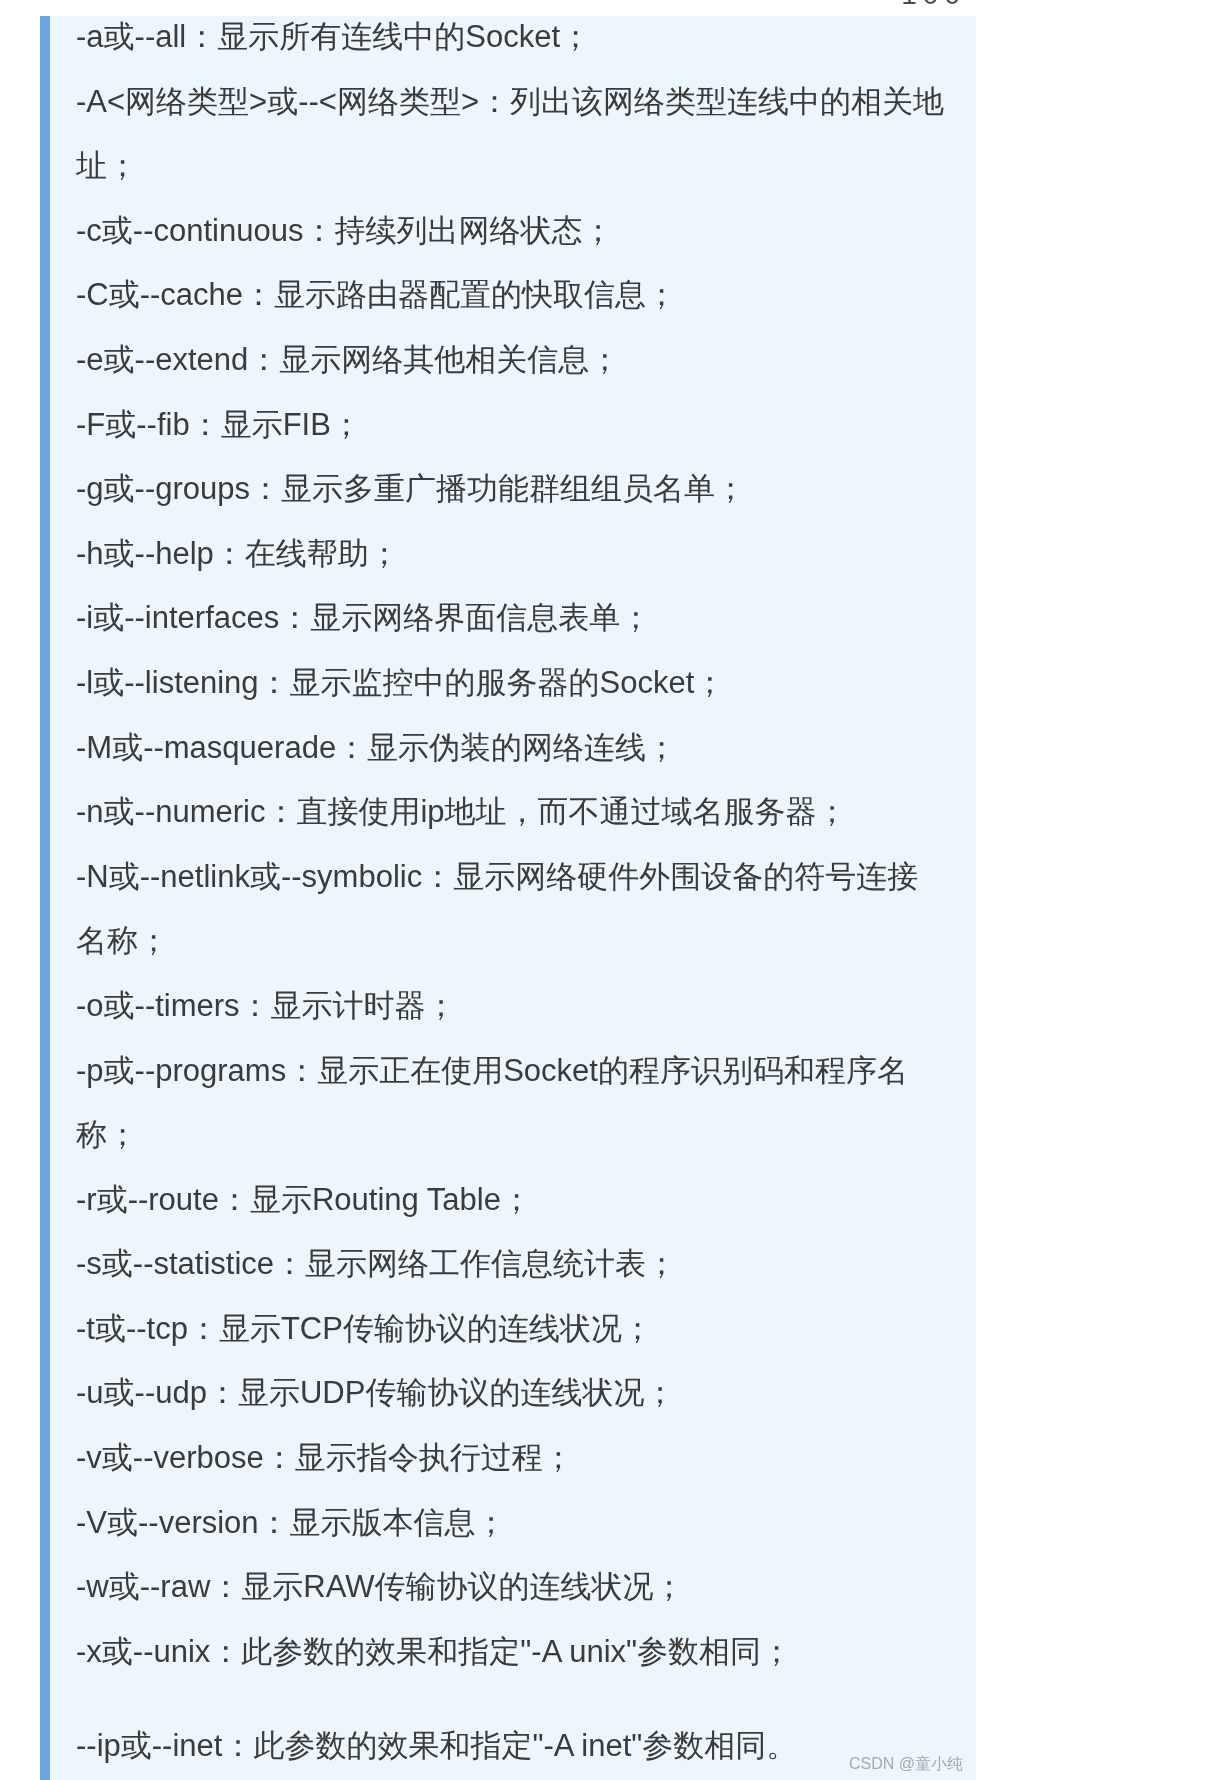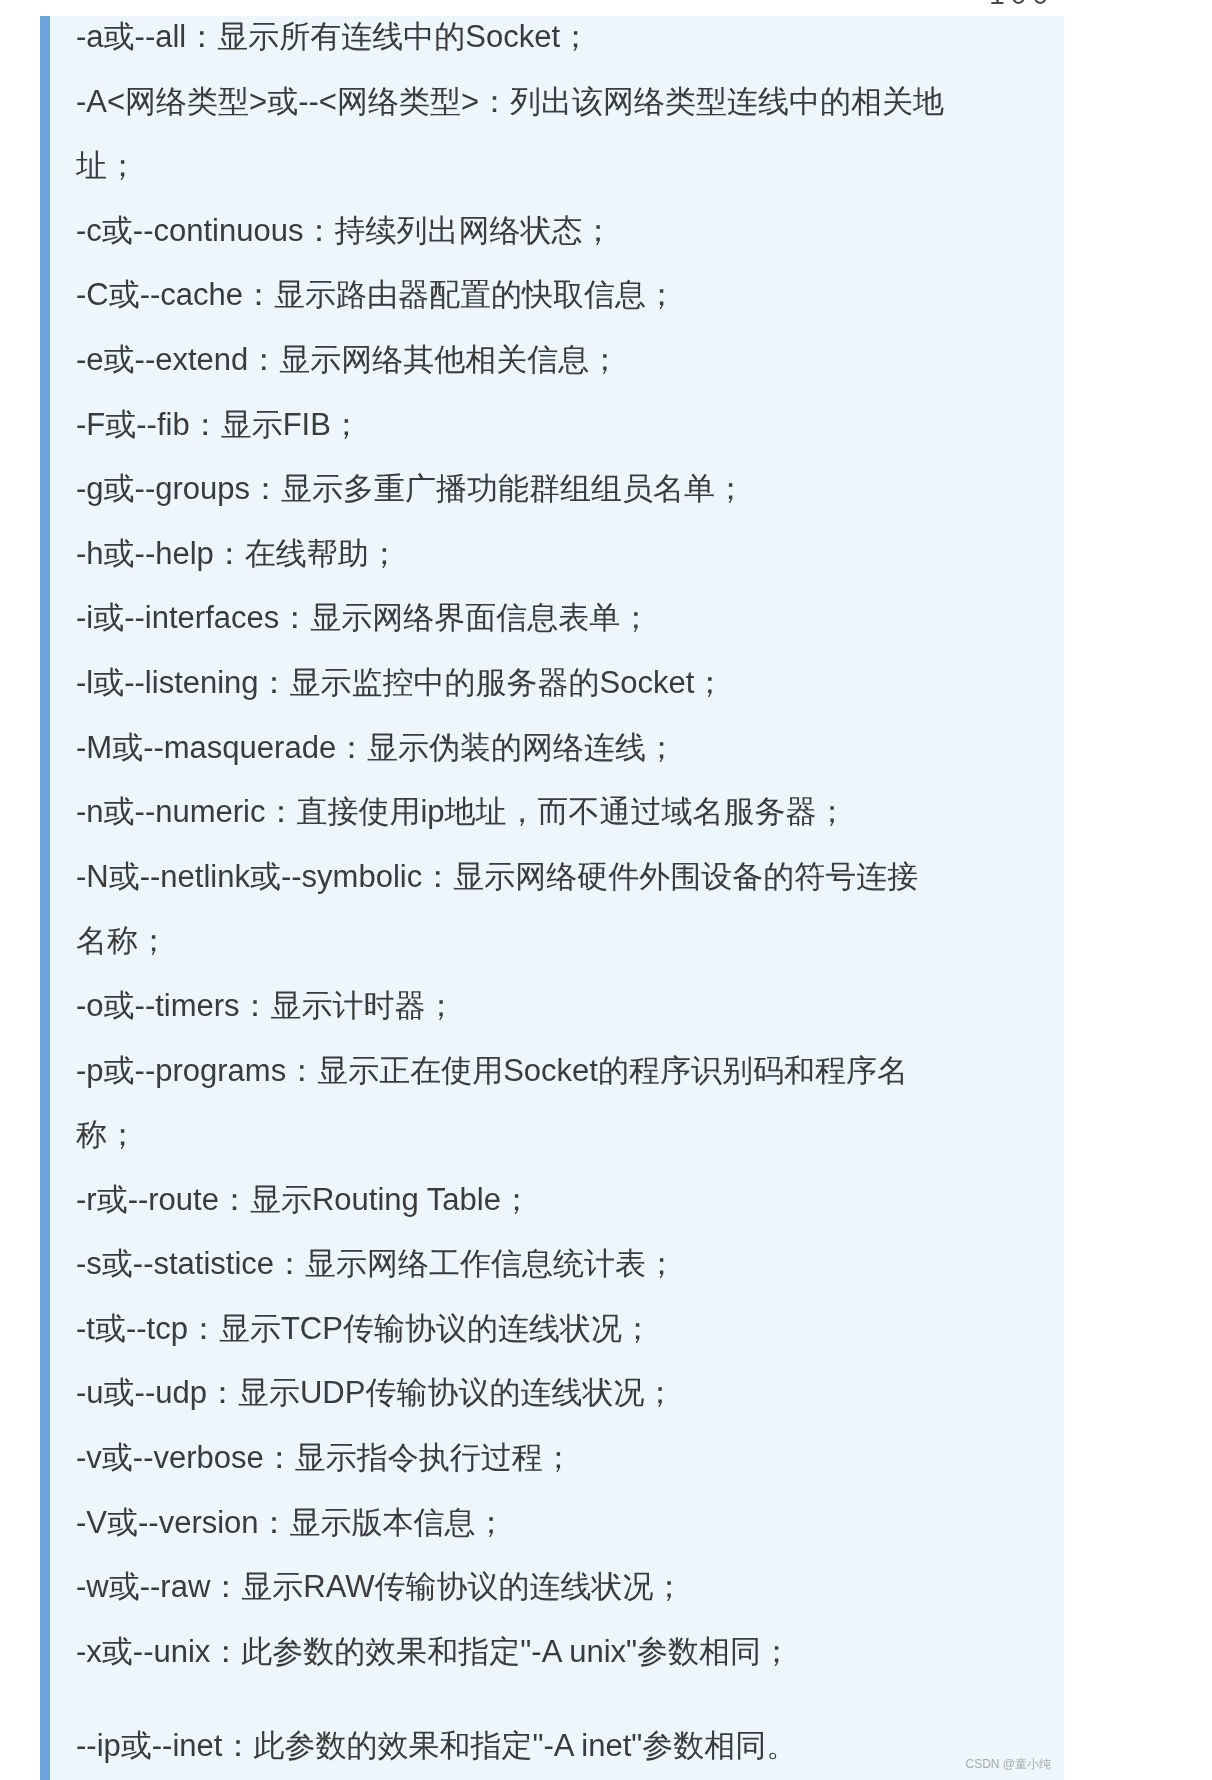--- a/index.html
+++ b/index.html
@@ -3,21 +3,21 @@
 <meta charset="utf-8">
 <style>
   html, body {
     margin: 0;
     padding: 0;
     background: #ffffff;
     font-family: "Liberation Sans", "DejaVu Sans", sans-serif;
   }
   .screen {
     position: relative;
-    width: 1064px;
+    width: 976px;
     height: 1780px;
     background: #ffffff;
     overflow: hidden;
   }
   
   .clipped-number {
     position: absolute;
     top: -21px;
     right: 10px;
     font-size: 28px;
@@ -48,21 +48,21 @@
     color: #3b3b3b;
     white-space: nowrap;
   }
   .last-para {
     margin-top: 30px;
   }
   .watermark {
     position: absolute;
     top: 1754px;
     right: 13px;
-    font-size: 12px;
+    font-size: 16px;
     line-height: 20px;
     color: #a3a9af;
     z-index: 2;
     white-space: nowrap;
   }
 </style>
 </head>
 <body>
 
 <div class="screen">

